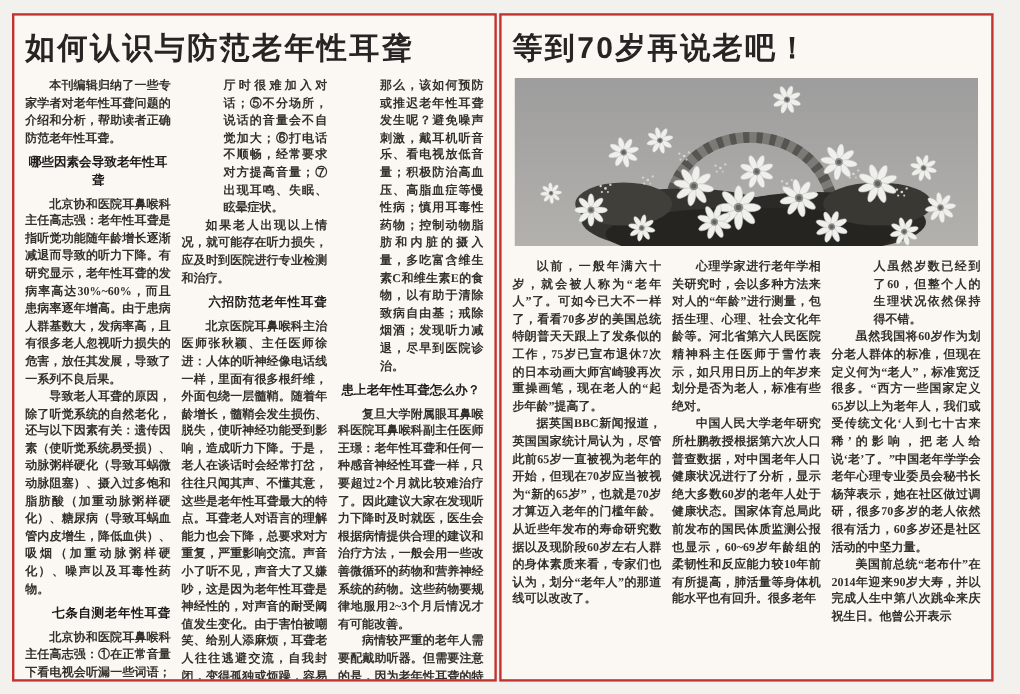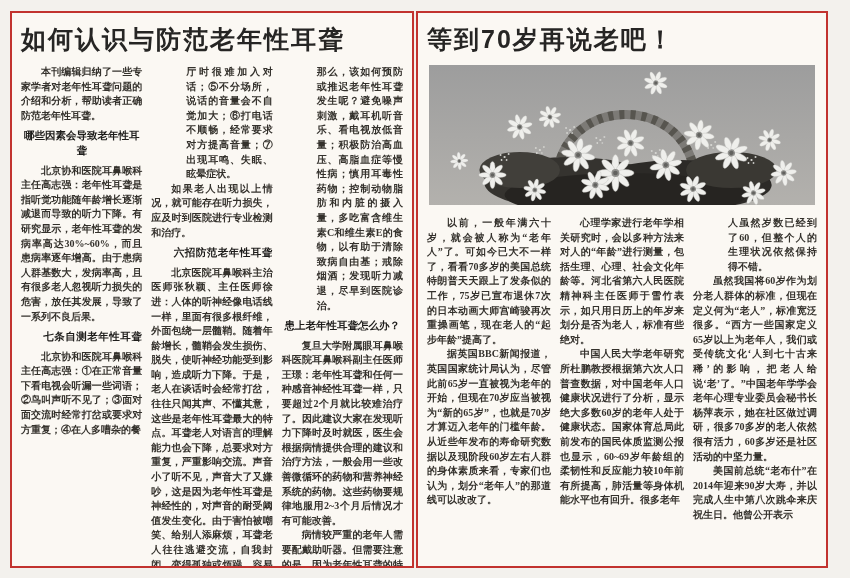--- a/index.html
+++ b/index.html
@@ -44,20 +44,21 @@
 
 <div class="scan">
 
   <div class="pagebox" id="left-page">
     <div class="article-title">如何认识与防范老年性耳聋</div>
     <div class="cols">
       <div class="col">
         <p>本刊编辑归纳了一些专家学者对老年性耳聋问题的介绍和分析，帮助读者正确防范老年性耳聋。</p>
         <h3 class="align-left">哪些因素会导致老年性耳聋</h3>
         <p>北京协和医院耳鼻喉科主任高志强：老年性耳聋是指听觉功能随年龄增长逐渐减退而导致的听力下降。有研究显示，老年性耳聋的发病率高达30%~60%，而且患病率逐年增高。由于患病人群基数大，发病率高，且有很多老人忽视听力损失的危害，放任其发展，导致了一系列不良后果。</p>
+        <p>导致老人耳聋的原因，除了听觉系统的自然老化，还与以下因素有关：遗传因素（使听觉系统易受损）、动脉粥样硬化（导致耳蜗微动脉阻塞）、摄入过多饱和脂肪酸（加重动脉粥样硬化）、糖尿病（导致耳蜗血管内皮增生，降低血供）、吸烟（加重动脉粥样硬化）、噪声以及耳毒性药物。</p>
         <h3>七条自测老年性耳聋</h3>
         <p>北京协和医院耳鼻喉科主任高志强：①在正常音量下看电视会听漏一些词语；②鸟叫声听不见了；③面对面交流时经常打岔或要求对方重复；④在人多嘈杂的餐</p>
       </div>
       <div class="col">
         <p class="cont">厅时很难加入对话；⑤不分场所，说话的音量会不自觉加大；⑥打电话不顺畅，经常要求对方提高音量；⑦出现耳鸣、失眠、眩晕症状。</p>
         <p>如果老人出现以上情况，就可能存在听力损失，应及时到医院进行专业检测和治疗。</p>
         <h3>六招防范老年性耳聋</h3>
         <p>北京医院耳鼻喉科主治医师张秋颖、主任医师徐进：人体的听神经像电话线一样，里面有很多根纤维，外面包绕一层髓鞘。随着年龄增长，髓鞘会发生损伤、脱失，使听神经功能受到影响，造成听力下降。于是，老人在谈话时会经常打岔，往往只闻其声、不懂其意，这些是老年性耳聋最大的特点。耳聋老人对语言的理解能力也会下降，总要求对方重复，严重影响交流。声音小了听不见，声音大了又嫌吵，这是因为老年性耳聋是神经性的，对声音的耐受阈值发生变化。由于害怕被嘲笑、给别人添麻烦，耳聋老人往往逃避交流，自我封闭，变得孤独或烦躁，容易引发老年痴呆。</p>
         <p>衰老虽是自然规律，但老年性耳聋发病年龄和进展速度却因人而异，生活中不少百岁老人依然耳聪目明。</p>
       </div>

